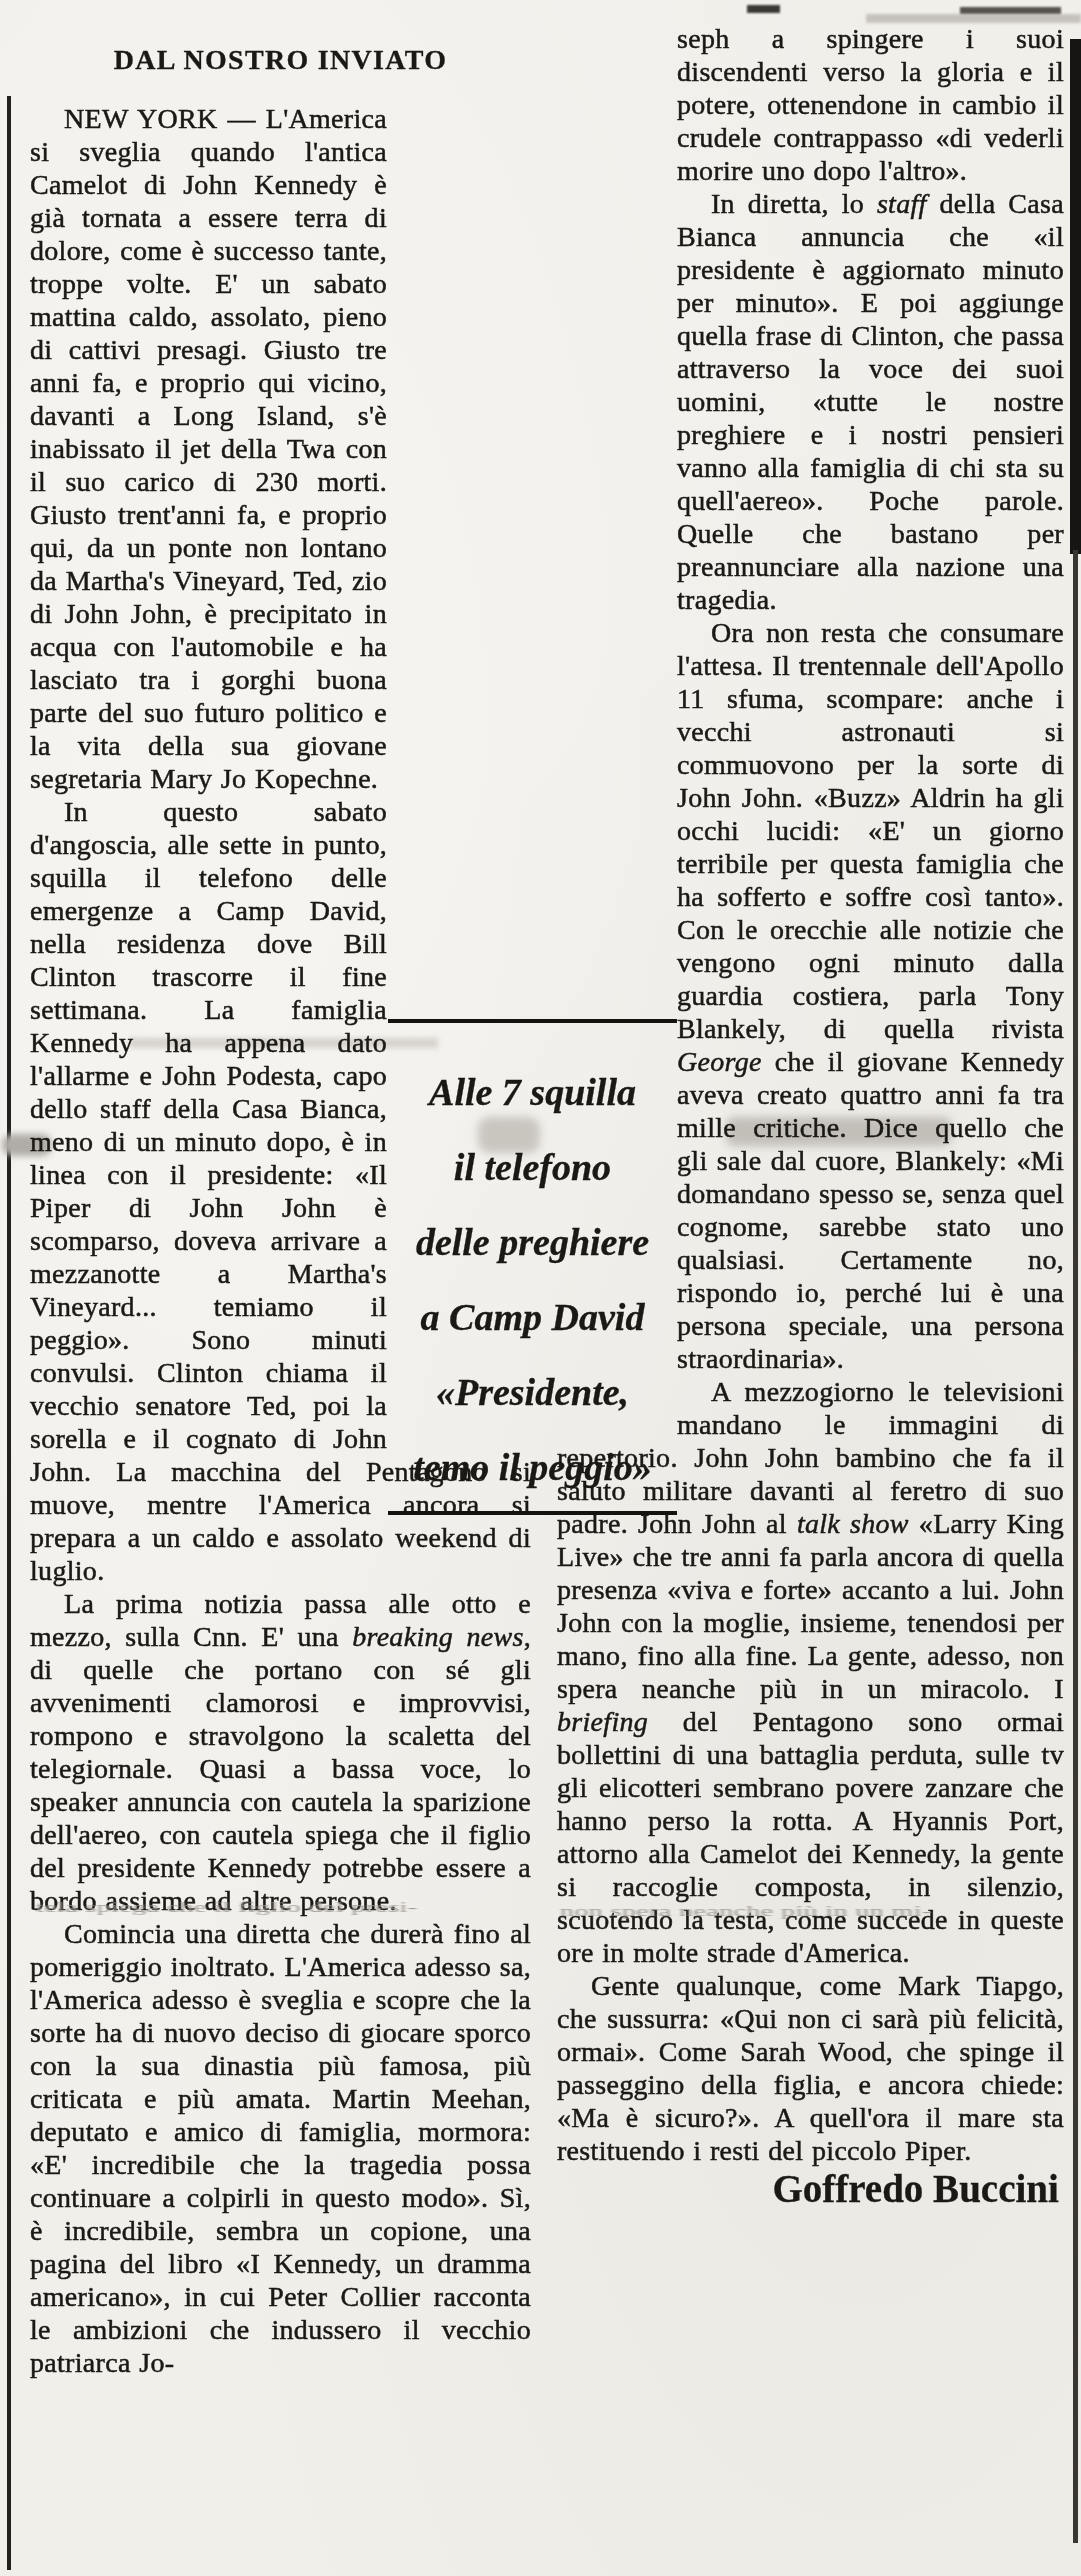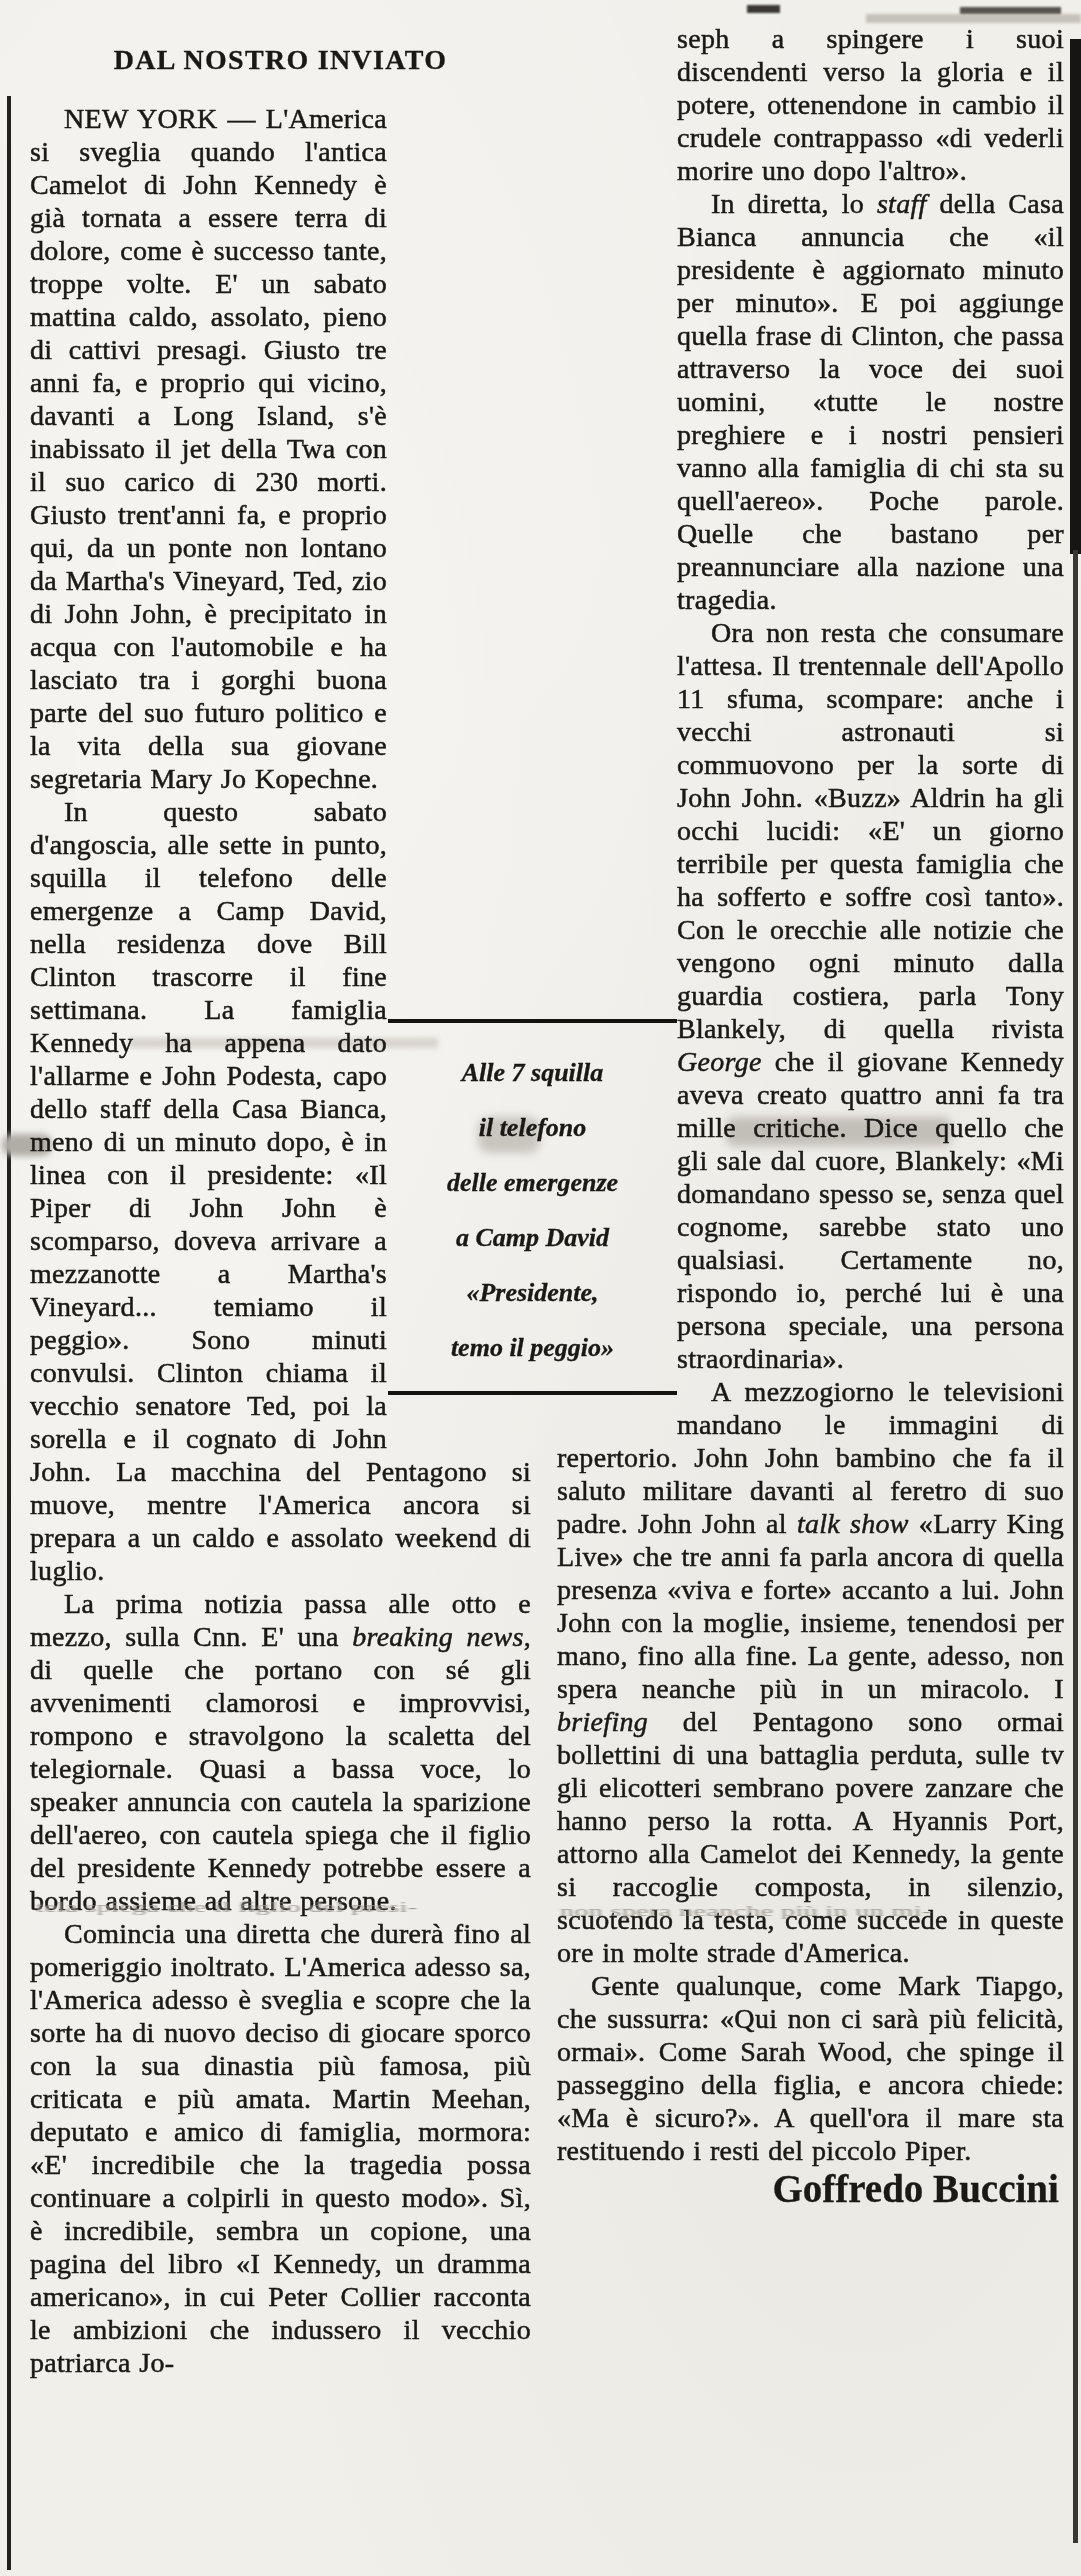--- a/index.html
+++ b/index.html
@@ -59,21 +59,21 @@
     padding-right:5.2px;margin-top:5.2px;
     -webkit-text-stroke:0.3px #1b1916;
   }
   
   .pullquote{position:absolute;left:388px;top:1019px;width:289px;}
   .pq-rule{height:4.3px;background:#151310;}
   .pq-rule.bottom{margin-top:13.7px;}
   .pq-body{padding:22px 0 1.7px 0;}
   .pq-line{
     text-align:center;font-style:italic;font-weight:bold;
-    font-size:26px;line-height:55px;white-space:nowrap;
+    font-size:38px;line-height:55px;white-space:nowrap;margin-top:20px;
     -webkit-text-stroke:0.3px #151310;
   }
 </style>
 </head>
 <body>
 
 <div class="page">
 
   <div class="vrule-left"></div>
   <div class="vrule-right-thick"></div>
@@ -103,21 +103,21 @@
     <p><span>A mezzogiorno le televisioni mandano le immagini di repertorio. John John bambino che fa il saluto militare davanti al feretro di suo padre. John John al </span><em>talk show</em><span> «Larry King Live» che tre anni fa parla ancora di quella presenza «viva e forte» accanto a lui. John John con la moglie, insieme, tenendosi per mano, fino alla fine. La gente, adesso, non spera neanche più in un miracolo. I </span><em>briefing</em><span> del Pentagono sono ormai bollettini di una battaglia perduta, sulle tv gli elicotteri sembrano povere zanzare che hanno perso la rotta. A Hyannis Port, attorno alla Camelot dei Kennedy, la gente si raccoglie composta, in silenzio, scuotendo la testa, come succede in queste ore in molte strade d'America.</span></p>
     <p><span>Gente qualunque, come Mark Tiapgo, che sussurra: «Qui non ci sarà più felicità, ormai». Come Sarah Wood, che spinge il passeggino della figlia, e ancora chiede: «Ma è sicuro?». A quell'ora il mare sta restituendo i resti del piccolo Piper.</span></p>
     <div class="byline">Goffredo Buccini</div>
   </div>
 
   <div class="pullquote">
     <div class="pq-rule top"></div>
     <div class="pq-body">
       <div class="pq-line">Alle 7 squilla</div>
       <div class="pq-line">il telefono</div>
-      <div class="pq-line">delle emergenze</div>
+      <div class="pq-line">delle preghiere</div>
       <div class="pq-line">a Camp David</div>
       <div class="pq-line">«Presidente,</div>
       <div class="pq-line">temo il peggio»</div>
     </div>
     <div class="pq-rule bottom"></div>
   </div>
 
   <div class="ghost ghost-left">tela spiega che il figlio del presi-</div>
   <div class="ghost ghost-right">non spera neanche più in un mi-</div>
 

